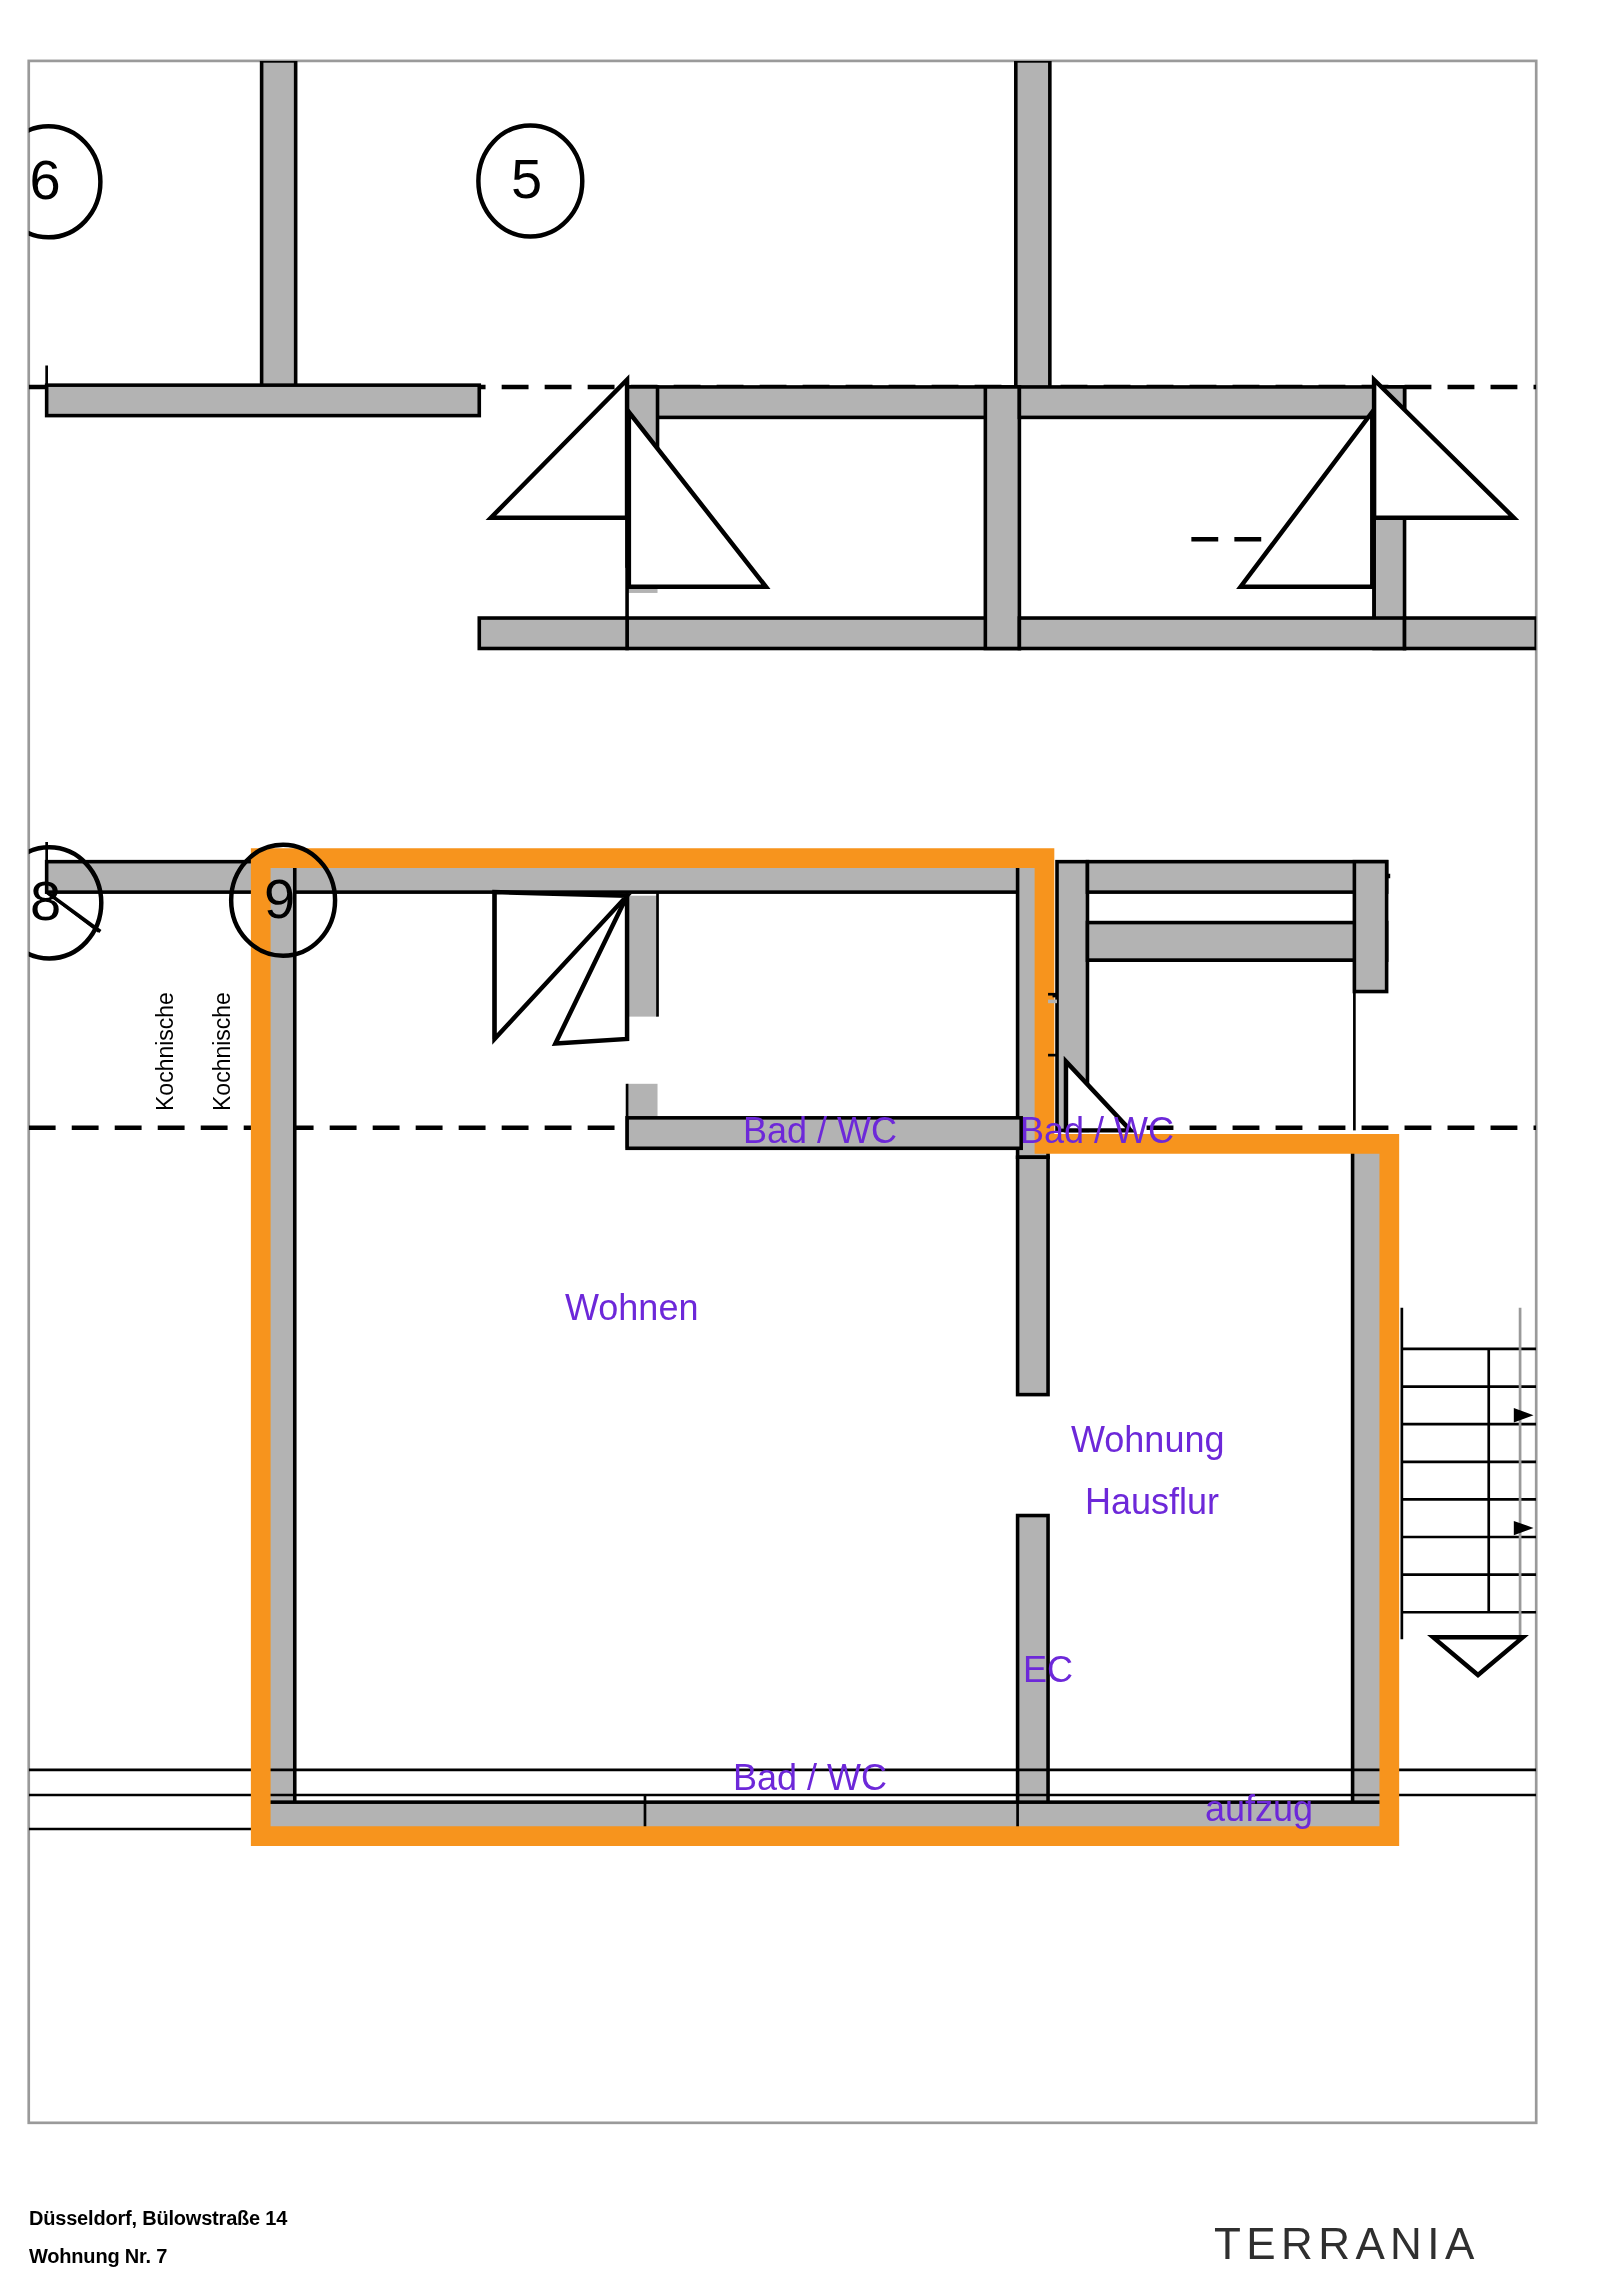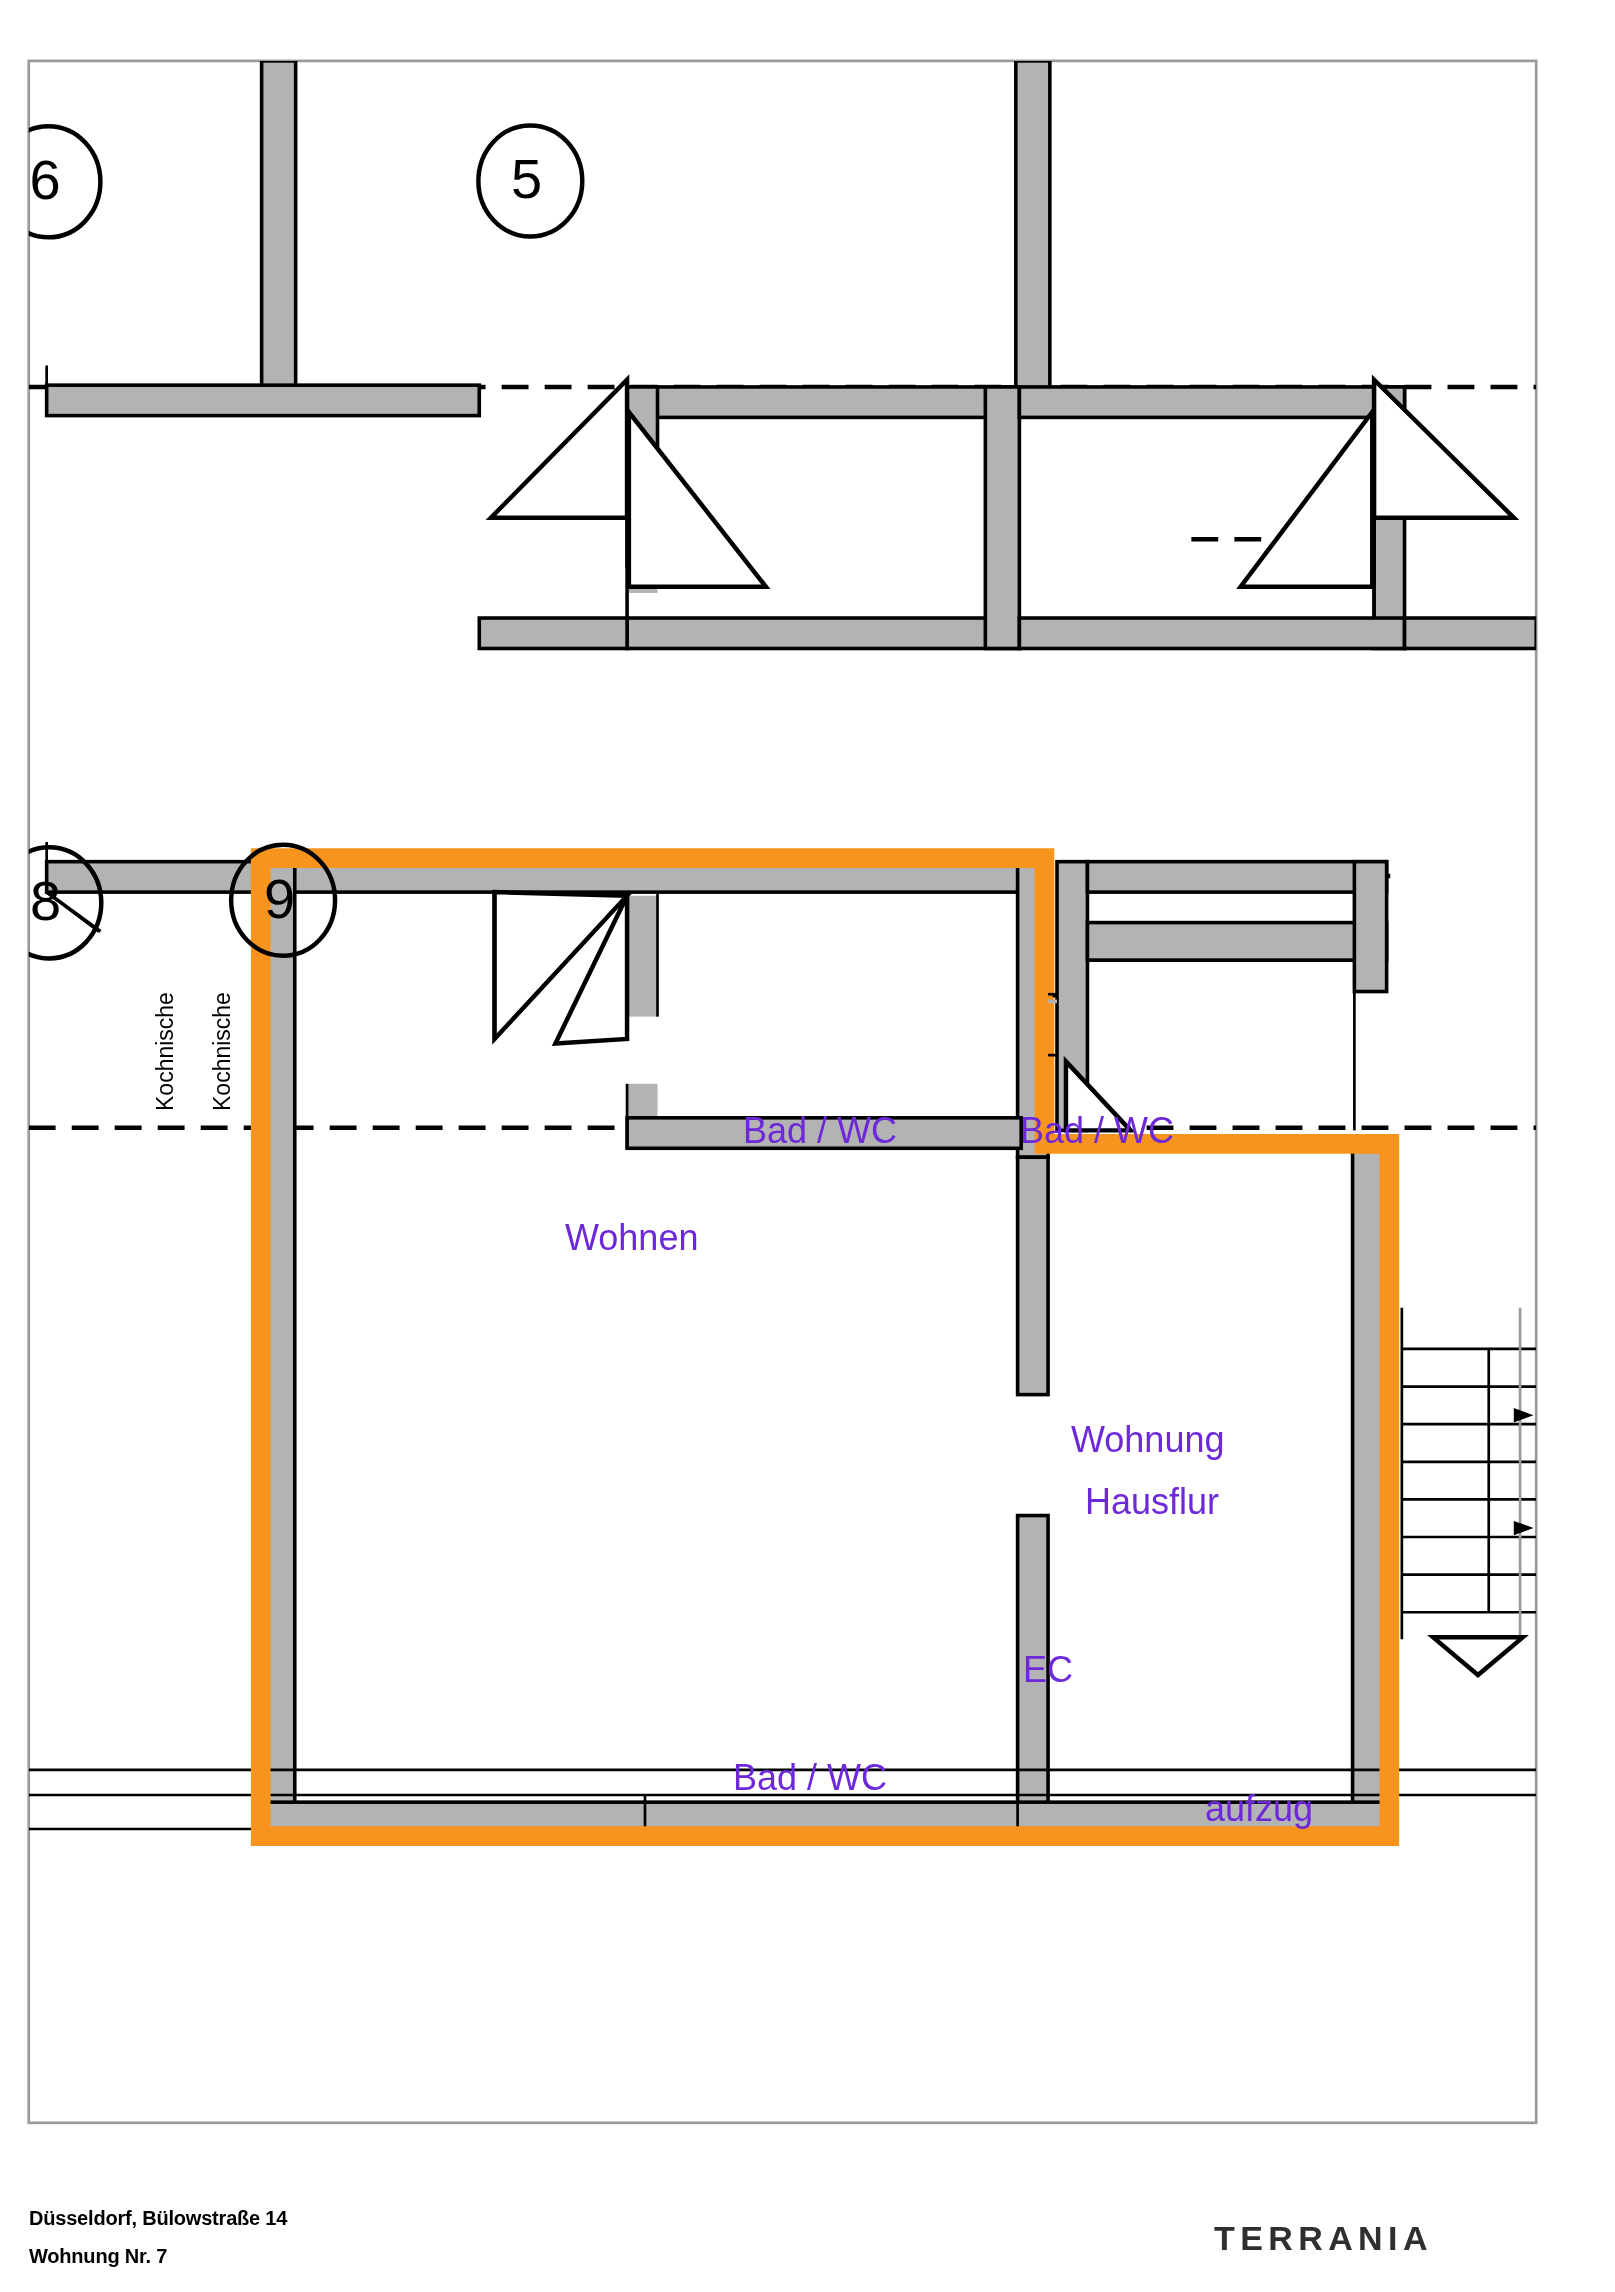--- a/index.html
+++ b/index.html
@@ -39,22 +39,22 @@
     font-weight: bold;
     color: #000000;
     line-height: 38px;
     letter-spacing: -0.2px;
     white-space: nowrap;
   }
   .brand {
     position: absolute;
     left: 1214px;
     top: 2219px;
-    font-size: 34px;
-    font-weight: bold;
+    font-size: 44px;
+    font-weight: normal;
     color: #2f2f2f;
     letter-spacing: 5.4px;
     white-space: nowrap;
   }
   .roomlabel {
     position: absolute;
     font-size: 36px;
     color: #6d28d9;
     white-space: nowrap;
     line-height: 1;
@@ -225,21 +225,21 @@
   <div class="circlenum" style="left:511px; top:151px;">5</div>
   <div class="circlenum" style="left:30px; top:873px;">8</div>
   <div class="circlenum" style="left:264px; top:871px;">9</div>
 
   <div class="roomlabel" style="left:743px; top:1113px;">Bad / WC</div>
   <div class="roomlabel" style="left:1020px; top:1113px;">Bad / WC</div>
   <div class="roomlabel" style="left:1085px; top:1484px;text-align:right;">Hausflur</div>
   <div class="roomlabel" style="left:733px; top:1760px;">Bad / WC</div>
   <div class="roomlabel" style="left:1023px; top:1652px;">EC</div>
   <div class="roomlabel" style="left:1178px; top:1791px;margin-left:27px;">aufzug</div>
-  <div class="roomlabel" style="left:565px; top:1220px;">Wohnen</div>
+  <div class="roomlabel" style="left:565px; top:1290px;">Wohnen</div>
   <div class="roomlabel" style="left:1071px; top:1422px;">Wohnung</div>
 
   <div class="vertlabel" style="left:154px; top:1111px;">Kochnische</div>
   <div class="vertlabel" style="left:211px; top:1111px;">Kochnische</div>
 
   <div class="footer">
     <div class="footer-line">Düsseldorf, Bülowstraße 14</div>
     <div class="footer-line">Wohnung Nr. 7</div>
   </div>
 

